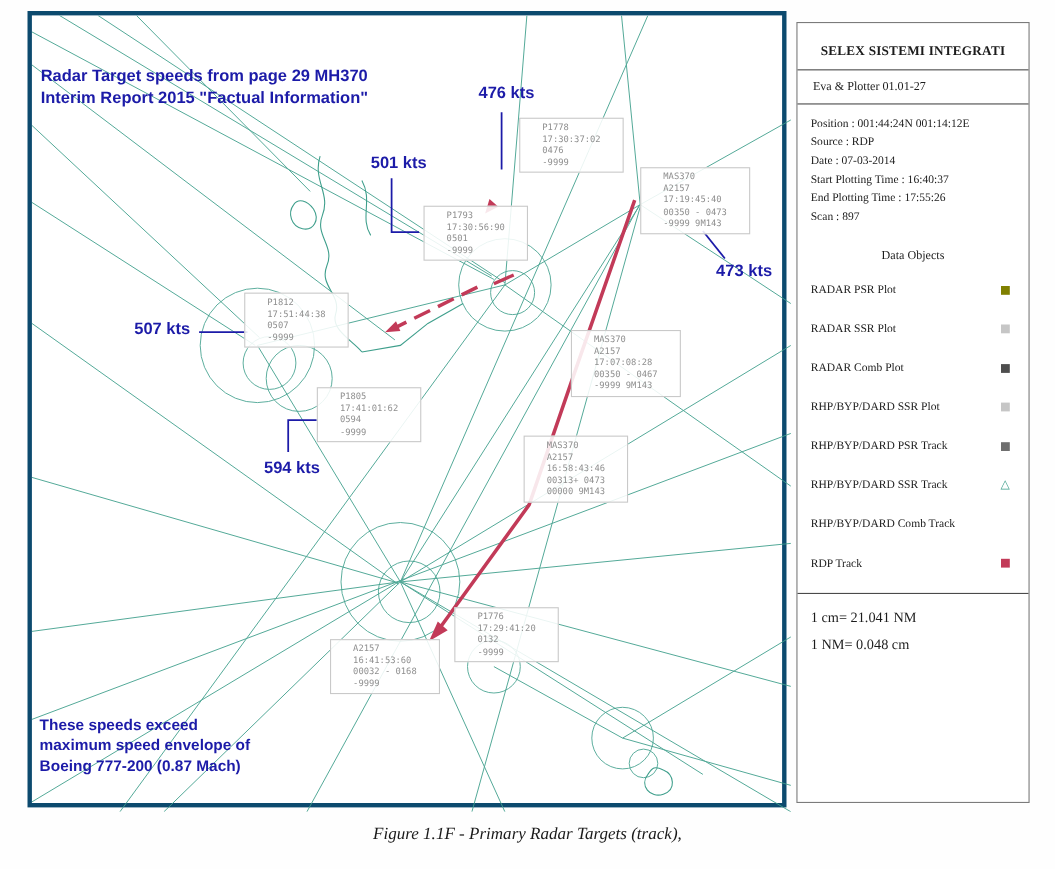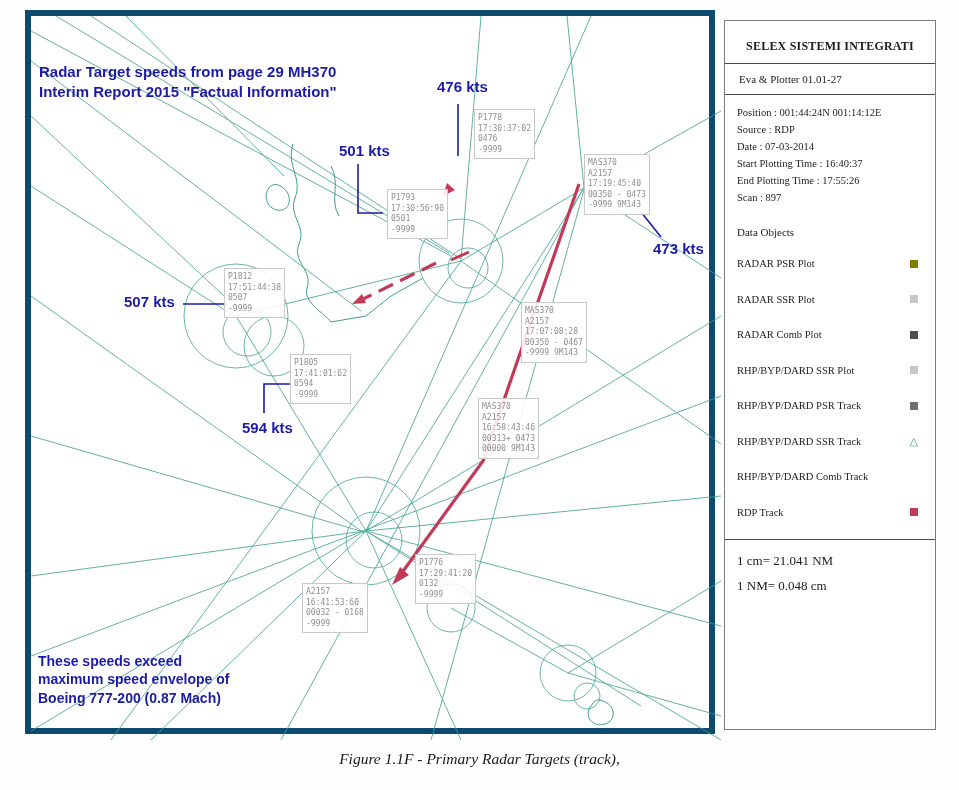--- a/index.html
+++ b/index.html
@@ -1,40 +1,40 @@
 <!DOCTYPE html>
 <html><head>
 <meta charset="utf-8">
 <style>
   * { box-sizing: border-box; }
   html,body { margin:0; padding:0; background:#ffffff; }
   body { width:959px; height:790px; font-family:"Liberation Sans", sans-serif; }
   .page { position:relative; width:959px; height:790px; background:#fefefe; overflow:hidden; }
 
   .plot { position:absolute; left:25px; top:10px; width:690px; height:724px;
-          border:6px solid #0c4a6e; background:#ffffff; }
+          border:4px solid #0c4a6e; background:#ffffff; }
   .plot svg { position:absolute; left:0; top:0; }
 
   .ann { position:absolute; color:#1c1ba8; font-weight:bold; white-space:nowrap; }
   .ann-header { left:8px; top:46px; font-size:15px; line-height:1.3; }
   .ann-footer { left:7px; top:636px; font-size:14px; line-height:1.32; }
   .speed { position:absolute; color:#1c1ba8; font-weight:bold; font-size:15px; white-space:nowrap; }
 
   .target { position:absolute; font-family:"DejaVu Sans Mono", monospace; font-size:8px;
             line-height:1.32; color:#8f8f8f; background:rgba(255,255,255,.88);
-            border:1px solid #c9c9c9; padding:3px 3px; white-space:pre; }
+            border:1px solid #c9c9c9; padding:3px 20px; white-space:pre; }
 
   .sidebar { position:absolute; left:724px; top:20px; width:212px; height:710px;
              border:1px solid #7b7b7b; background:#ffffff; padding:12px 12px 0;
              font-family:"Liberation Serif", serif; color:#1c1c1c; }
   .sb-title { text-align:center; font-weight:bold; font-size:12px; letter-spacing:.2px; margin-top:6px; }
   hr.rule { border:none; border-top:1px solid #4a4a4a; margin:9px -12px; }
   .sb-subtitle { font-size:11px; margin:2px 0 0 2px; }
   .sb-info { font-size:10.5px; line-height:17px; margin-top:4px; }
-  .sb-objects { font-size:11px; margin:20px 0 8px; }
+  .sb-objects { text-align:center; font-size:11px; margin:20px 0 8px; }
   .legend-row { display:flex; justify-content:space-between; align-items:center; height:35.5px; font-size:10.5px; }
   .legend-label { white-space:nowrap; }
   .marker { width:8px; height:8px; flex:none; margin-right:5px; display:inline-block; }
   .marker[data-marker="olive-square"]     { background:#808000; }
   .marker[data-marker="lightgray-square"] { background:#c6c6c6; }
   .marker[data-marker="darkgray-square"]  { background:#4e4e4e; }
   .marker[data-marker="gray-square"]      { background:#6f6f6f; }
   .marker[data-marker="red-square"]       { background:#c23a58; }
   .marker[data-marker="teal-triangle"]    { background:none; width:auto; height:auto; color:#3f9f8c; font-size:11px; line-height:1; }
   .marker[data-marker="teal-triangle"]::before { content:"△"; }

